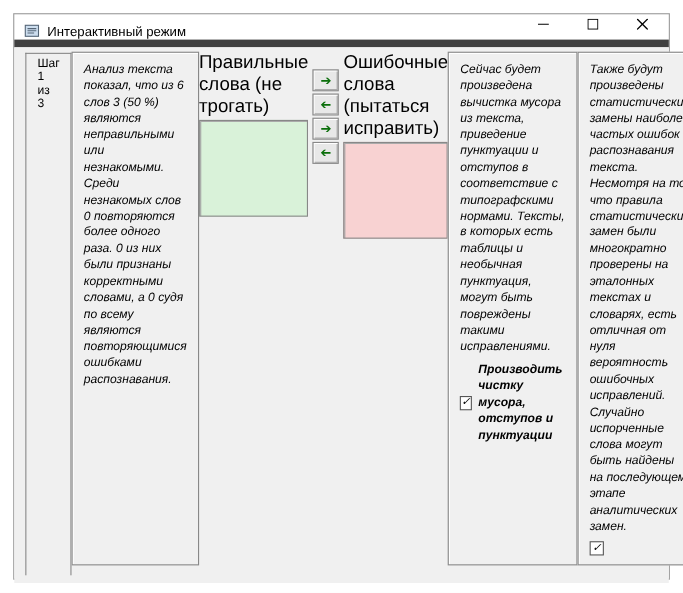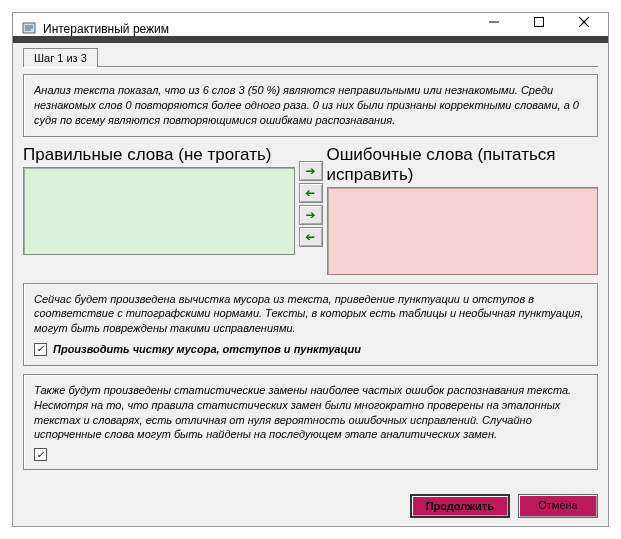--- a/index.html
+++ b/index.html
@@ -40,21 +40,21 @@
     width: 45px; height: 28px;
     display: flex; align-items: center; justify-content: center;
     font-family: Arial, sans-serif;
   }
   .win-btn svg { display: block; }
   .client {
     flex: 1;
     background: #f0f0f0;
     padding: 4px 10px 8px 10px;
     display: flex;
-    flex-direction: column;
+    flex-direction: row;
   }
   .tabstrip {
     display: flex;
     margin-bottom: 0;
   }
   .tab {
     border: 1px solid #888;
     border-bottom: none;
     background: #f0f0f0;
     padding: 3px 10px;

